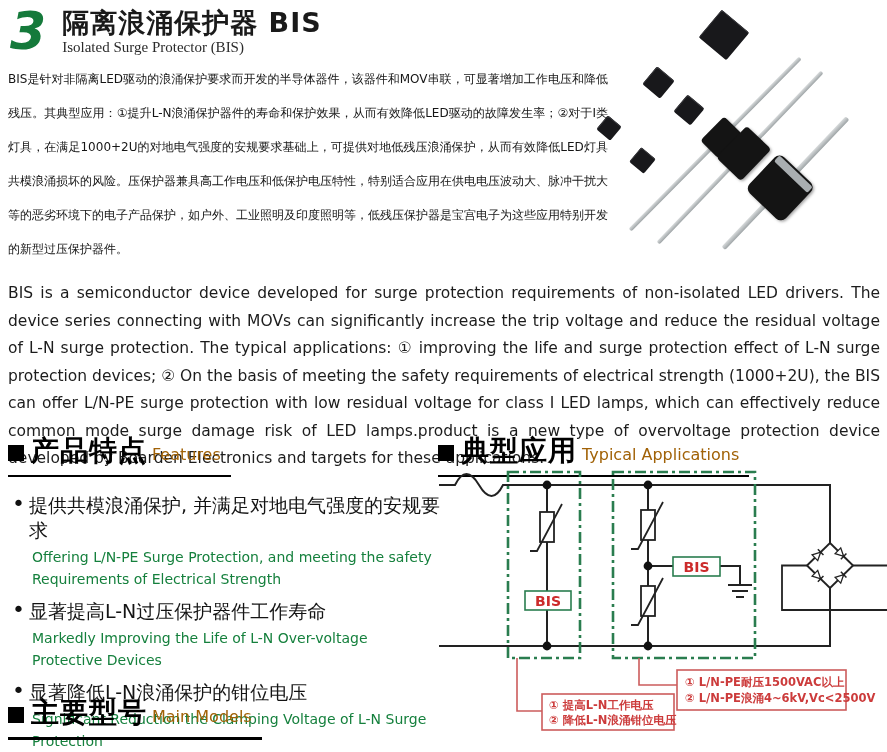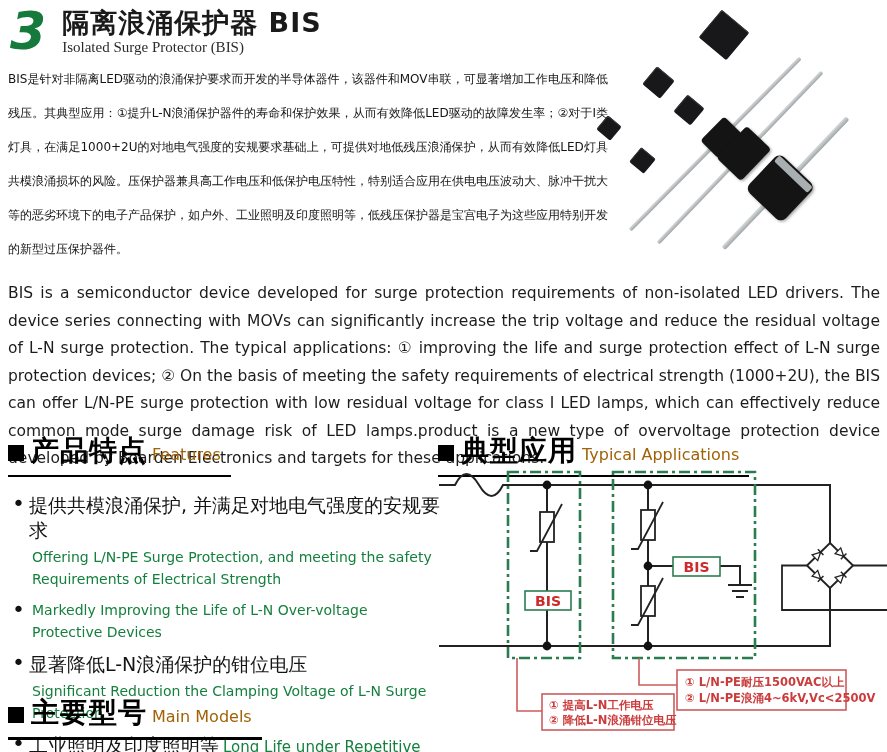--- a/index.html
+++ b/index.html
@@ -94,20 +94,21 @@
 <div class="features-col">
   <div class="sec-head">
     <span class="sq"></span><span class="zh">产品特点</span><span class="en">Features</span>
   </div>
   <ul class="feat-list">
     <li>
       <span class="zh">提供共模浪涌保护, 并满足对地电气强度的安规要求</span>
       <span class="en block">Offering L/N-PE Surge Protection, and meeting the safety Requirements of Electrical Strength</span>
     </li>
     <li>
+      <span class="zh">显著提高L-N过压保护器件工作寿命</span>
       <span class="en block">Markedly Improving the Life of L-N Over-voltage Protective Devices</span>
     </li>
     <li>
       <span class="zh">显著降低L-N浪涌保护的钳位电压</span>
       <span class="en block">Significant Reduction the Clamping Voltage of L-N Surge Protection</span>
     </li>
     <li>
       <span class="zh">工业照明及印度照明等</span><span class="en inline">Long Life under Repetitive Surges</span>
     </li>
 

